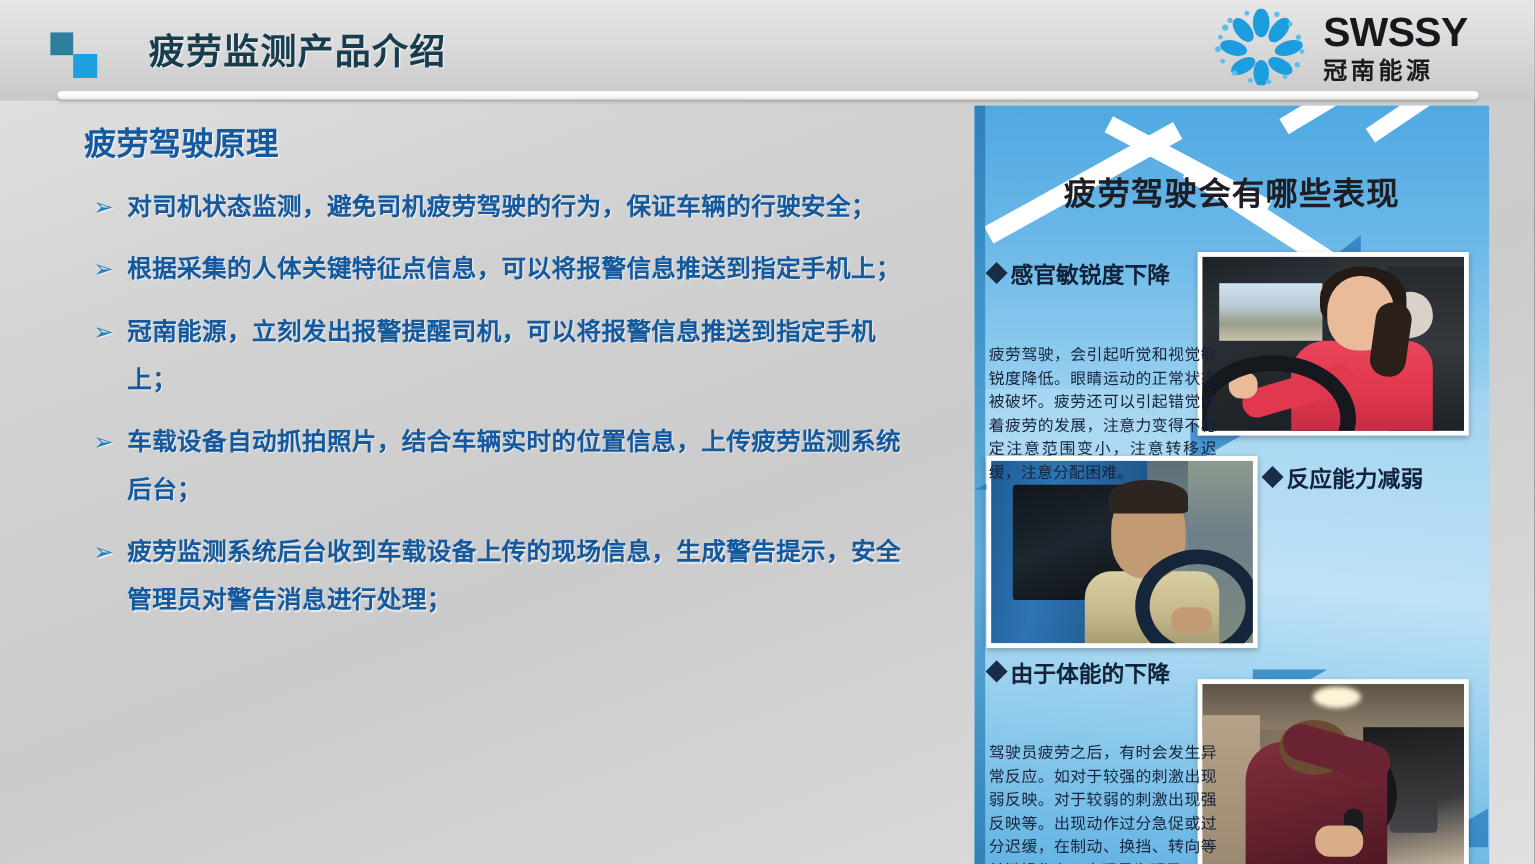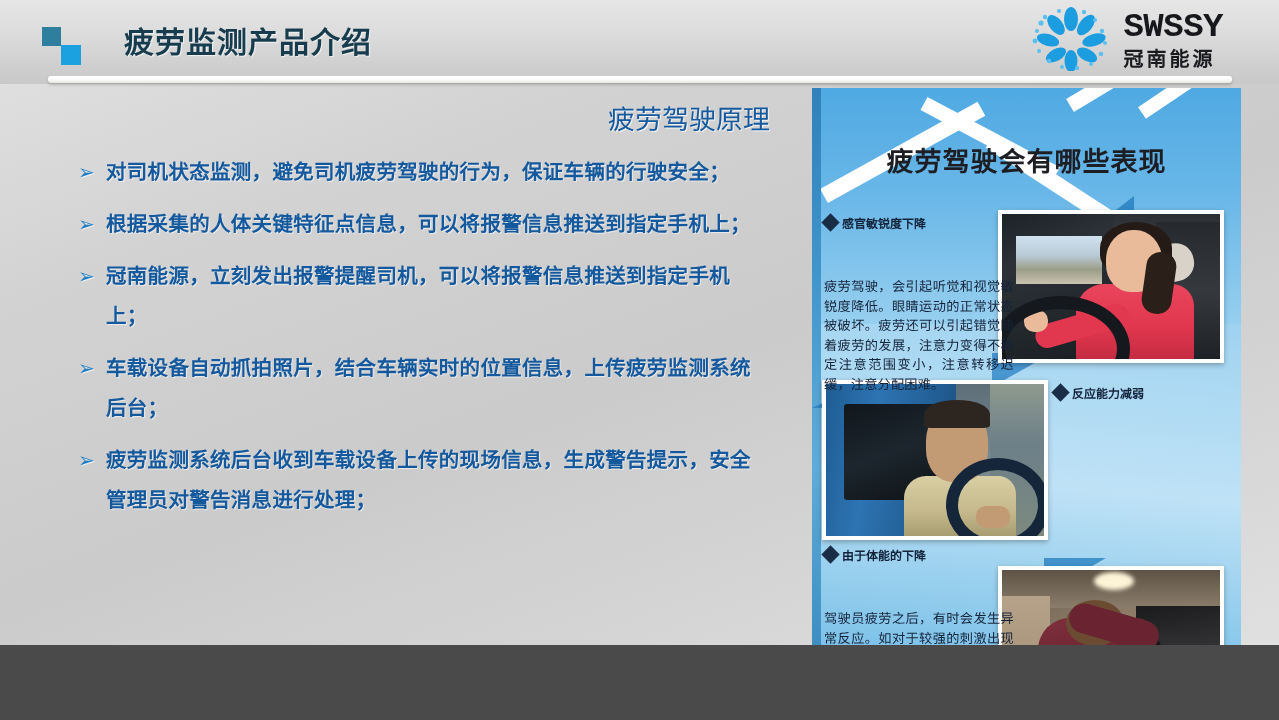--- a/index.html
+++ b/index.html
@@ -4,21 +4,21 @@
 <title>疲劳监测产品介绍</title>
 <style>
   html, body {
     margin: 0;
     padding: 0;
     background: #4a4a4a;
   }
   .slide {
     position: relative;
     width: 1279px;
-    height: 645px;
+    height: 720px;
     overflow: hidden;
     font-family: "DejaVu Sans", "Liberation Sans", sans-serif;
     background: linear-gradient(160deg, #e3e3e3 0%, #d2d2d2 28%, #cbcbcb 55%, #d6d6d6 80%, #e0e0e0 100%);
   }
 
   
   .header {
     position: absolute;
     left: 0; top: 0;
     width: 1279px;
@@ -70,38 +70,38 @@
     align-items: center;
     gap: 10px;
   }
   .logo-mark { width: 84px; height: 64px; }
   .logo-text { display: flex; flex-direction: column; line-height: 1; }
   .logo-brand {
     font-size: 34px;
     font-weight: 800;
     color: #17181c;
     letter-spacing: -0.5px;
-    font-family: Liberation Mono, monospace;
+    font-family: Liberation Sans, sans-serif;
   }
   .logo-cn {
     margin-top: 5px;
     font-size: 20px;
     font-weight: 700;
     color: #1a1b1f;
     letter-spacing: 3px;
   }
 
   
   .content-title {
     position: absolute;
     left: 70px; top: 98px;
     width: 700px;
-    text-align: right;
+    text-align: left;
     font-size: 27px;
-    font-weight: 400;
+    font-weight: 700;
     color: #15599f;
     text-shadow: 1px 1px 1px rgba(255,255,255,0.85);
   }
   .bullets {
     position: absolute;
     left: 78px; top: 152px;
     width: 690px;
   }
   .bullet {
     display: flex;
@@ -205,21 +205,21 @@
 
   .section {
     position: absolute;
     z-index: 5;
     width: 190px;
   }
   .sec-head {
     display: flex;
     align-items: center;
     gap: 5px;
-    font-size: 12px;
+    font-size: 19px;
     font-weight: 700;
     color: #12233a;
     white-space: nowrap;
     margin-bottom: 3px;
   }
   .diamond {
     flex: 0 0 auto;
     width: 13px; height: 13px;
     background: #1a2d47;
     transform: rotate(45deg);

